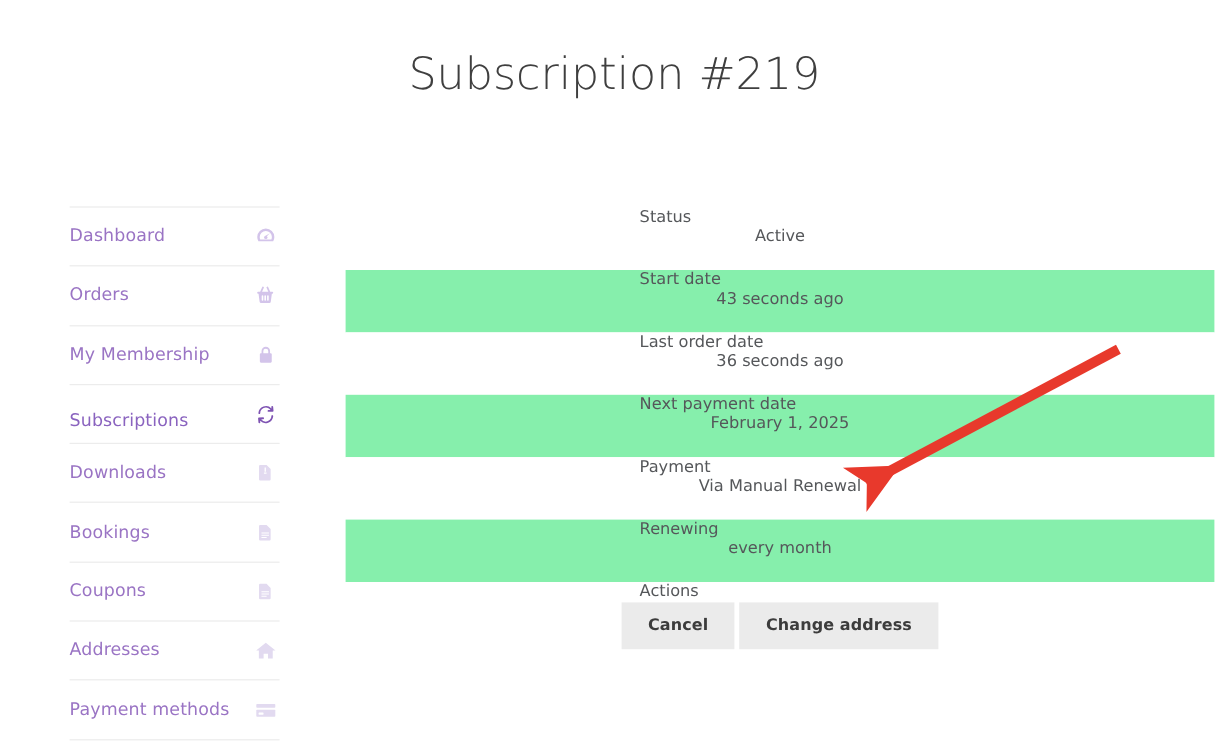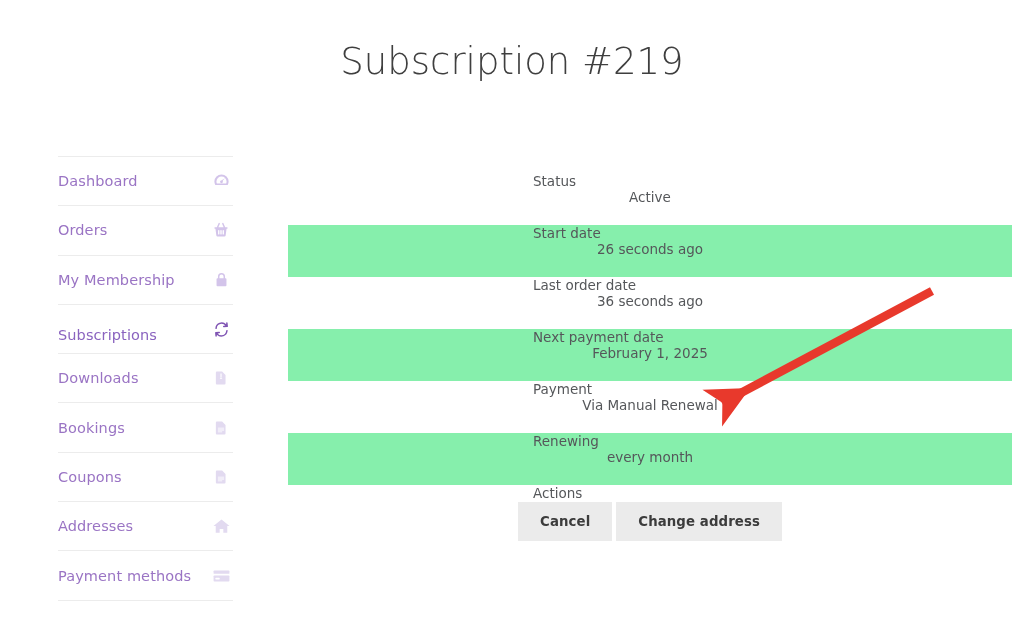--- a/index.html
+++ b/index.html
@@ -39,21 +39,21 @@
     top: 0;
     left: 0;
     width: 1024px;
     height: 625px;
   }
 
   
   .sidebar {
     position: absolute;
     left: 58px;
-    top: 156px;
+    top: 172px;
     width: 175px;
     border-top: 1px solid #ececec;
   }
 
   .nav-item {
     position: relative;
     display: flex;
     align-items: center;
     justify-content: space-between;
     height: 49.3px;
@@ -258,21 +258,21 @@
 
   <div class="details">
 
     <div class="detail-row">
       <div class="detail-key">Status</div>
       <div class="detail-val">Active</div>
     </div>
 
     <div class="detail-row striped">
       <div class="detail-key">Start date</div>
-      <div class="detail-val">26 seconds ago</div>
+      <div class="detail-val">43 seconds ago</div>
     </div>
 
     <div class="detail-row">
       <div class="detail-key">Last order date</div>
       <div class="detail-val">36 seconds ago</div>
     </div>
 
     <div class="detail-row striped">
       <div class="detail-key">Next payment date</div>
       <div class="detail-val">February 1, 2025</div>

